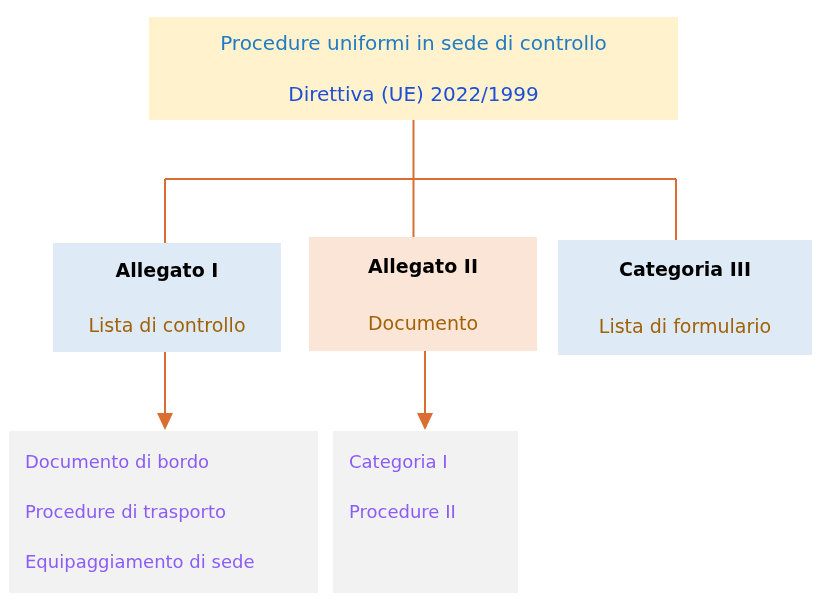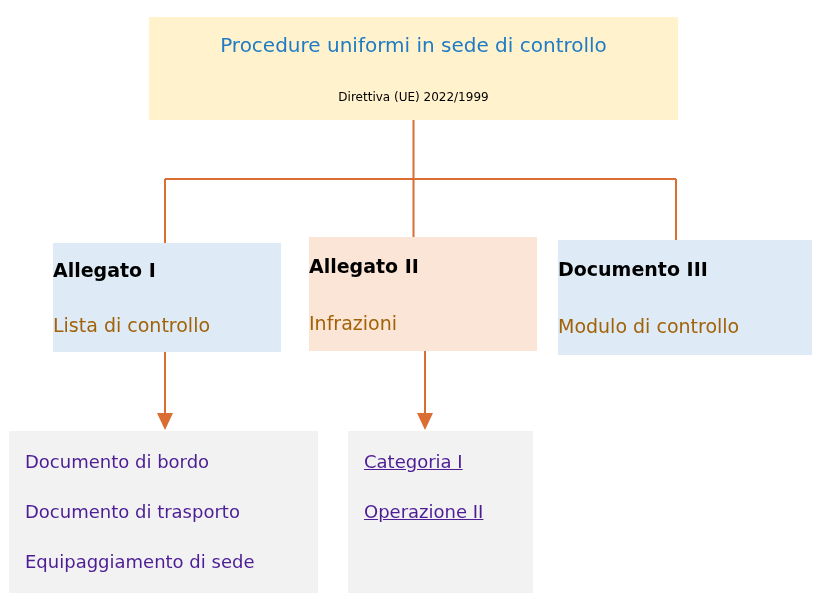--- a/index.html
+++ b/index.html
@@ -17,42 +17,42 @@
   .box{position:absolute;box-sizing:border-box;}
 
   
   .box-root{
     left:149px;top:17px;width:529px;height:103px;
     background:#FFF2CC;
     display:flex;flex-direction:column;justify-content:space-around;
     align-items:center;text-align:center;
   }
   .root-title{color:#1F7BC4;font-size:20px;}
-  .root-subtitle{color:#000000;font-size:12px;}
+  .root-subtitle{color:#1d4ed8;font-size:20px;}
 
   
   .node{
     display:flex;flex-direction:column;justify-content:space-around;
-    align-items:flex-start;text-align:center;
+    align-items:center;text-align:center;
   }
   .node .hdr{font-weight:bold;font-size:19px;color:#000;}
   .node .bdy{font-size:19px;color:#a16207;}
   .node-1{left:53px;top:243px;width:228px;height:109px;background:#DEEAF6;}
   .node-2{left:309px;top:237px;width:228px;height:114px;background:#FBE5D6;}
   .node-3{left:558px;top:240px;width:254px;height:115px;background:#DEEAF6;}
 
   
   .leaf{
     background:#F2F2F2;
-    font-size:18px;color:#4c1d95;
+    font-size:18px;color:#8b5cf6;
   }
   .leaf ul{list-style:none;margin:0;padding:6px 0 0 16px;}
   .leaf li{line-height:50px;white-space:nowrap;}
   .leaf-1{left:9px;top:431px;width:309px;height:162px;}
-  .leaf-2{left:348px;top:431px;width:185px;height:162px;text-decoration:underline;}
+  .leaf-2{left:333px;top:431px;width:185px;height:162px;}
 </style>
 </head>
 <body>
 
 <div class="canvas">
 
   <svg class="connectors" viewBox="0 0 836 610">
 
     <line x1="413.5" y1="120" x2="413.5" y2="237" stroke="#D96D32" stroke-width="2"></line>
 
@@ -74,36 +74,36 @@
     <div class="root-subtitle">Direttiva (UE) 2022/1999</div>
   </div>
 
   <div class="box node node-1">
     <div class="hdr">Allegato I</div>
     <div class="bdy">Lista di controllo</div>
   </div>
 
   <div class="box node node-2">
     <div class="hdr">Allegato II</div>
-    <div class="bdy">Infrazioni</div>
+    <div class="bdy">Documento</div>
   </div>
 
   <div class="box node node-3">
-    <div class="hdr">Documento III</div>
-    <div class="bdy">Modulo di controllo</div>
+    <div class="hdr">Categoria III</div>
+    <div class="bdy">Lista di formulario</div>
   </div>
 
   <div class="box leaf leaf-1">
     <ul>
       <li>Documento di bordo</li>
-      <li>Documento di trasporto</li>
+      <li>Procedure di trasporto</li>
       <li>Equipaggiamento di sede</li>
     </ul>
   </div>
 
   <div class="box leaf leaf-2">
     <ul>
       <li>Categoria I</li>
-      <li>Operazione II</li>
+      <li>Procedure II</li>
     </ul>
   </div>
 
 </div>
 
 </body></html>

